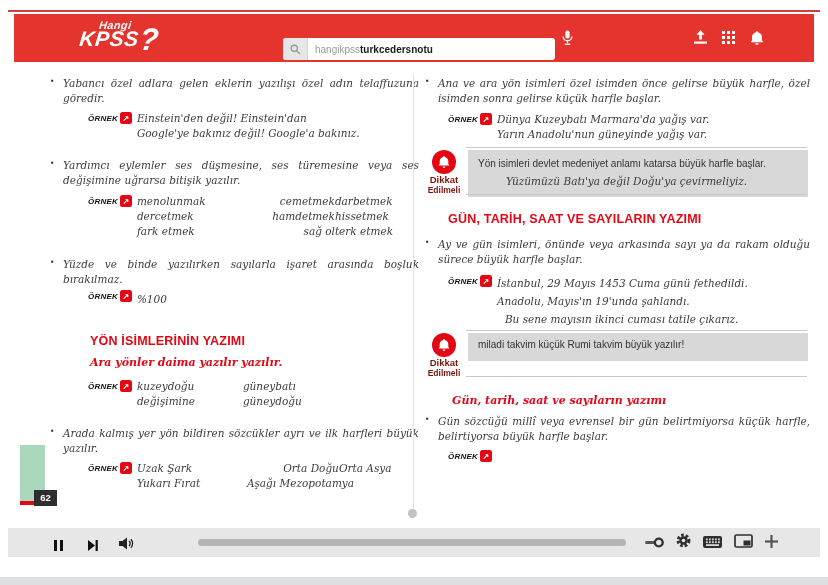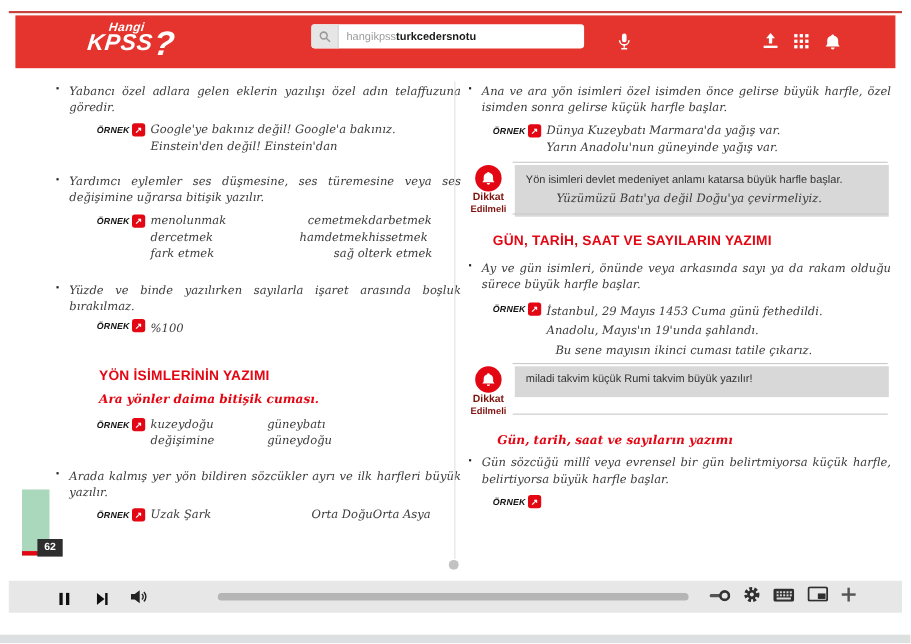--- a/index.html
+++ b/index.html
@@ -10,21 +10,21 @@
   
   .top-line{left:8px;right:8px;top:10px;height:2px;background:#c8433e;}
 
   
   .header{left:14px;right:14px;top:14px;height:48px;background:#e5332d;}
   .logo{left:66px;top:5px;color:#fff;transform:skewX(-6deg);}
   .logo-top{font-size:11px;font-weight:bold;font-style:italic;margin-left:18px;letter-spacing:.4px;}
   .logo-row{display:flex;align-items:flex-end;margin-top:-4px;}
   .logo-main{font-size:21px;font-weight:bold;font-style:italic;letter-spacing:.5px;}
   .logo-mark{font-size:31px;font-weight:bold;font-style:italic;line-height:22px;margin-left:1px;}
-  .search{left:269px;top:8px;width:248px;height:22px;background:#fff;border-radius:3px;
+  .search{left:269px;top:24px;width:272px;height:22px;background:#fff;border-radius:3px;
           display:flex;align-items:center;overflow:hidden;}
   .search-iconbox{width:24px;height:22px;background:#e6e6e6;display:flex;align-items:center;
           justify-content:center;border-right:1px solid #d5d5d5;}
   .search-text{font-size:10px;margin-left:7px;white-space:nowrap;}
   .s-pre{color:#9b9b9b;}
   .s-bold{color:#1a1a1a;font-weight:bold;}
   .mic{left:548px;top:16px;}
   .hicon{top:16px;}
   .gridglyph{display:grid;grid-template-columns:repeat(3,3.2px);grid-gap:1.6px;}
   .gridglyph i{width:3.2px;height:3.2px;background:#fff;}
@@ -149,22 +149,22 @@
     <span class="bl">▪</span>
     <span class="hw just">Yabancı özel adlara gelen eklerin yazılışı özel adın telaffuzuna göredir.</span>
   </div>
 
   <div class="abs ornek" style="left:88px;top:111px;">
     <span class="otag">
         <span class="olabel">ÖRNEK</span>
         <span class="oicon">↗</span>
       </span>
     <span class="obody">
+      <span class="hw just">Einstein'den değil! Einstein'dan</span>
       <span class="hw just">Google'ye bakınız değil! Google'a bakınız.</span>
-      <span class="hw just">Einstein'den değil! Einstein'dan</span>
     </span>
   </div>
 
   <div class="abs bullet" style="left:51px;top:158px;width:356px;">
     <span class="bl">▪</span>
     <span class="hw just">Yardımcı eylemler ses düşmesine, ses türemesine veya ses değişimine uğrarsa bitişik yazılır.</span>
   </div>
 
   <div class="abs ornek" style="left:88px;top:194px;">
     <span class="otag">
@@ -197,21 +197,21 @@
 
   <div class="abs ornek" style="left:88px;top:289px;">
     <span class="otag">
         <span class="olabel">ÖRNEK</span>
         <span class="oicon">↗</span>
       </span>
     <span class="obody"><span class="hw">%100</span></span>
   </div>
 
   <div class="abs redhead" style="left:90px;top:334px;text-align:center;">YÖN İSİMLERİNİN YAZIMI</div>
-  <div class="abs redsub" style="left:90px;top:356px;">Ara yönler daima bitişik cuması.</div>
+  <div class="abs redsub" style="left:90px;top:356px;">Ara yönler daima yazılır yazılır.</div>
 
   <div class="abs ornek" style="left:88px;top:379px;">
     <span class="otag">
         <span class="olabel">ÖRNEK</span>
         <span class="oicon">↗</span>
       </span>
     <span class="obody">
       <span class="orow">
           <span class="hw c1">kuzeydoğu</span>
           <span class="hw">güneybatı</span>
@@ -231,20 +231,24 @@
   <div class="abs ornek" style="left:88px;top:461px;">
     <span class="otag">
         <span class="olabel">ÖRNEK</span>
         <span class="oicon">↗</span>
       </span>
     <span class="obody">
       <span class="orow">
           <span class="hw d1">Uzak Şark</span>
           <span class="hw c2">Orta Doğu</span>
           <span class="hw">Orta Asya</span>
+        </span>
+      <span class="orow">
+          <span class="hw d1">Yukarı Fırat</span>
+          <span class="hw">Aşağı Mezopotamya</span>
         </span>
     </span>
   </div>
 
   <div class="abs bullet" style="left:426px;top:76px;width:372px;">
     <span class="bl">▪</span>
     <span class="hw just">Ana ve ara yön isimleri özel isimden önce gelirse büyük harfle, özel isimden sonra gelirse küçük harfle başlar.</span>
   </div>
 
   <div class="abs ornek" style="left:448px;top:112px;">

